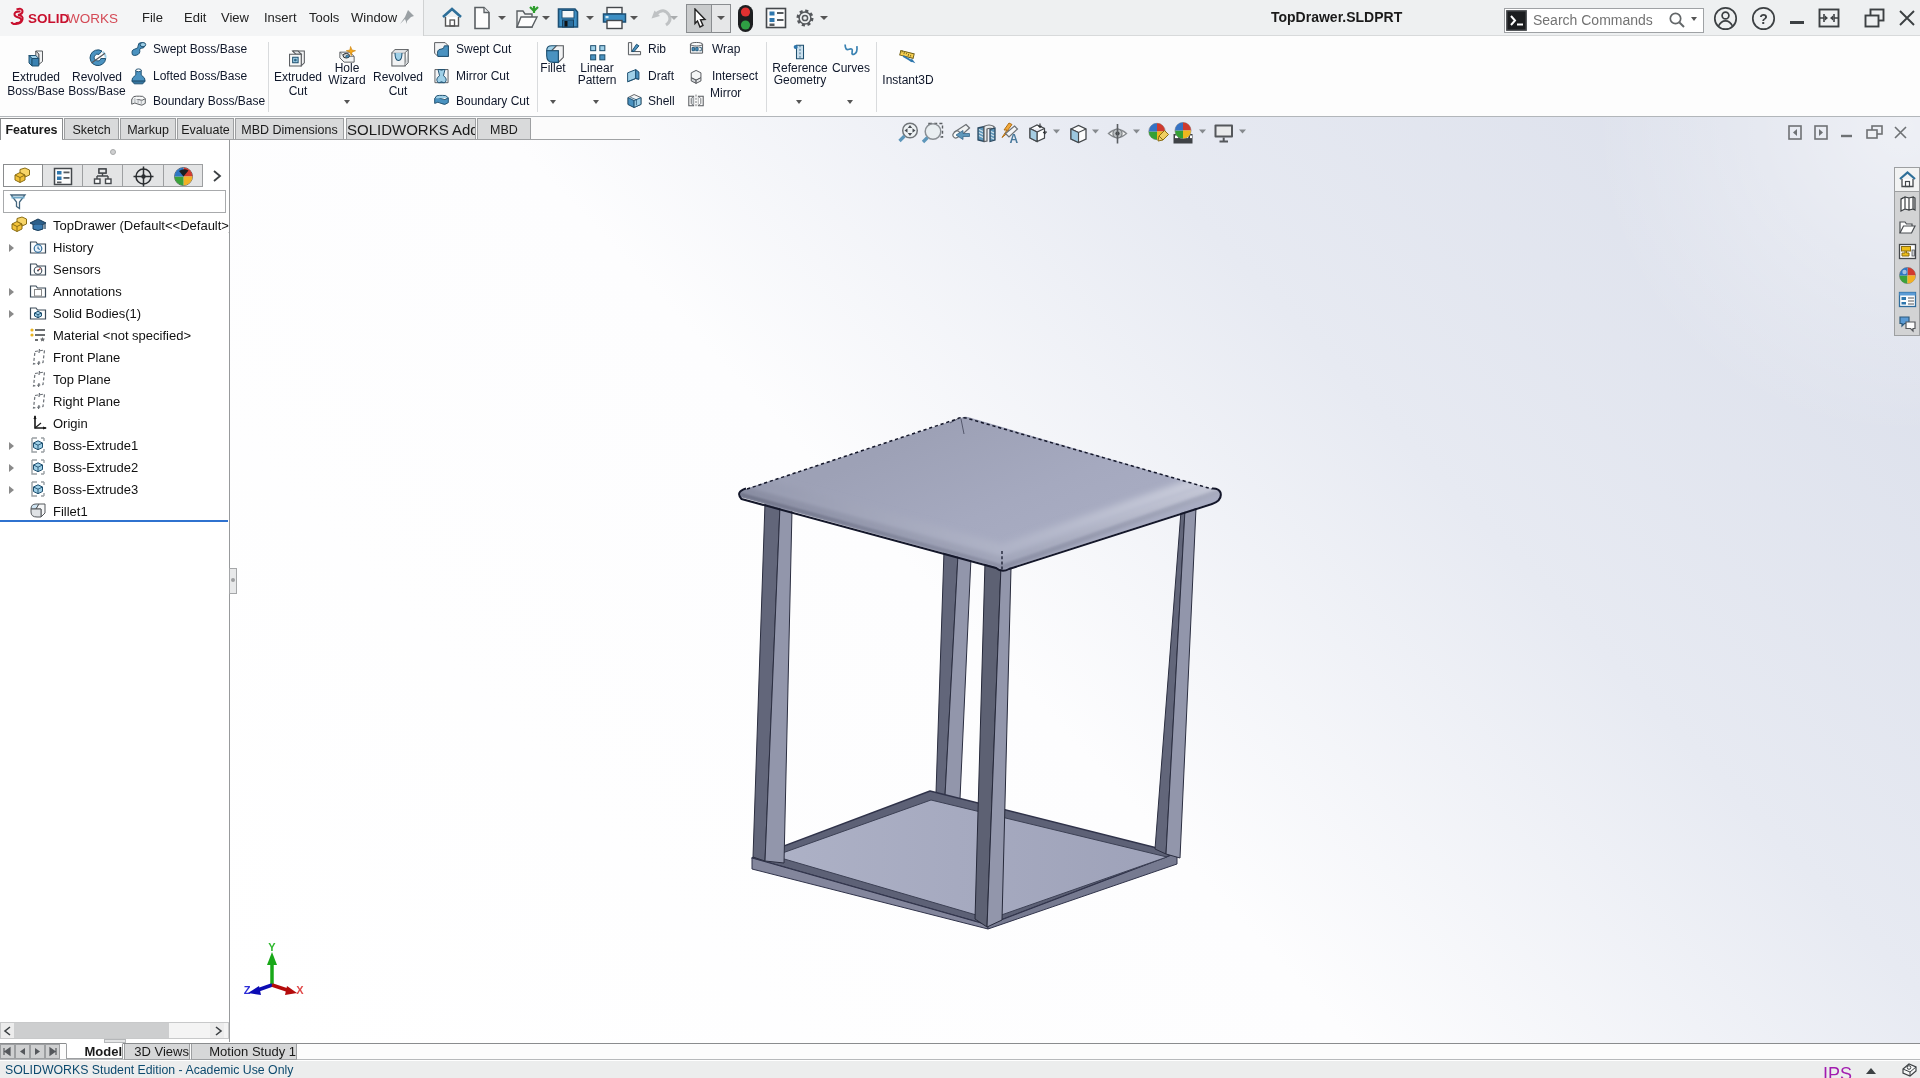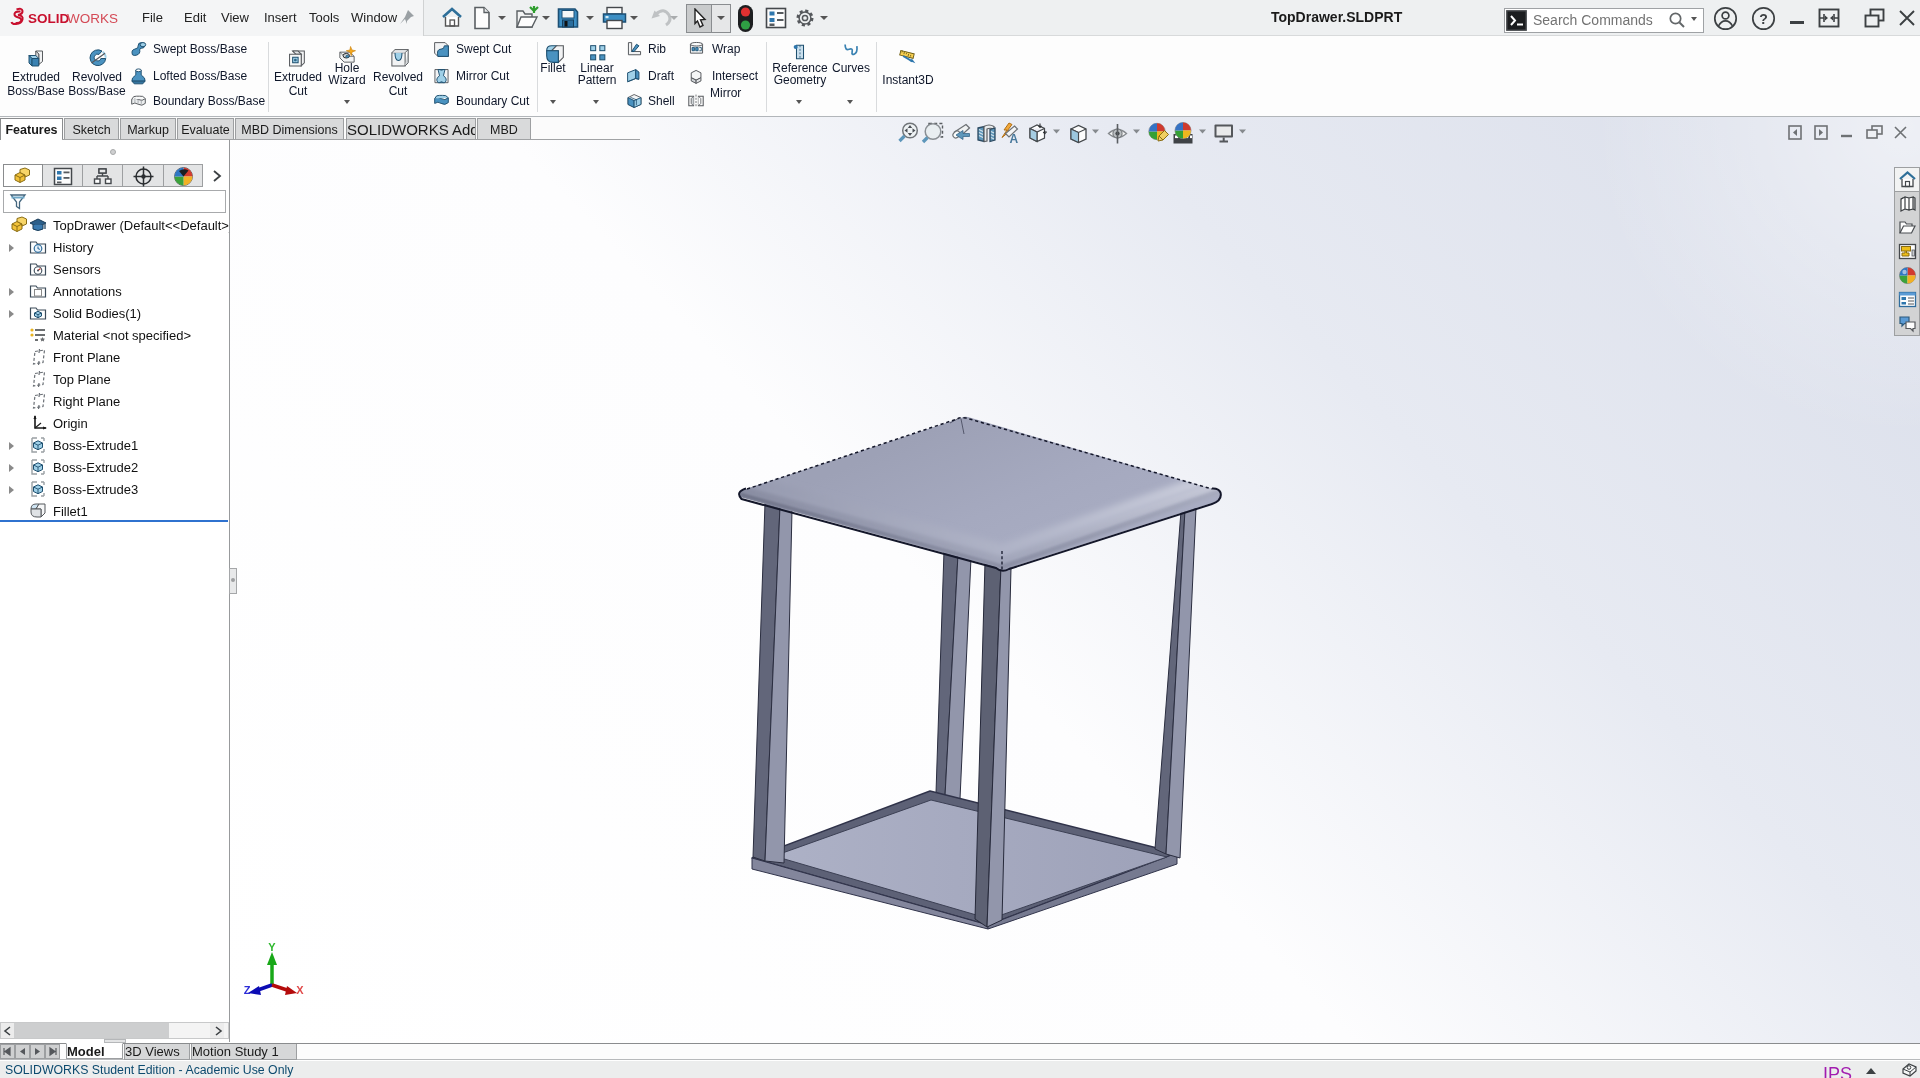--- a/index.html
+++ b/index.html
@@ -9,21 +9,21 @@
 #ribbon{position:absolute;top:36px;left:0;width:1920px;height:81px;background:#fdfdfd;border-bottom:1px solid #b2b6ba}
 .rsep{position:absolute;top:42px;width:1px;height:70px;background:#d9dbdd}
 .rlab{position:absolute;font-size:12px;color:#0f172a;text-align:center;white-space:nowrap;transform:translateX(-50%)}
 .caret{position:absolute;width:0;height:0;border-left:4px solid transparent;border-right:4px solid transparent;border-top:4px solid #555}
 .caret2{position:absolute;width:0;height:0;border-left:3.5px solid transparent;border-right:3.5px solid transparent;border-top:4px solid #555}
 #tabstrip{position:absolute;top:117px;left:0;width:640px;height:23px;background:#fbfbfb}
 .tab{position:absolute;top:118px;height:22px;background:#d9dadb;border:1px solid #9d9fa1;border-bottom:none;font-size:12.5px;color:#1a1a1a;text-align:center;line-height:22px;white-space:nowrap;overflow:hidden}
 #viewport{position:absolute;top:117px;left:230px;width:1690px;height:926px;background:radial-gradient(circle 430px at 99% 1%, rgba(255,255,255,0.5), rgba(255,255,255,0) 72%), linear-gradient(47deg, #ffffff 0%, #fdfdfe 44%, #e7eaf2 68%, #dde1ec 92%)}
 #leftpanel{position:absolute;top:140px;left:0;width:230px;height:902px;background:#fff;border-right:1px solid #989a9c}
 #doctabs{position:absolute;top:1043px;left:0;width:1920px;height:17px;background:#fcfcfc;border-top:1px solid #8a8c8e;border-bottom:1px solid #b7b9bb}
-.dtab{position:absolute;height:16px;background:#d6d7d8;border:1px solid #9d9fa1;border-top:none;font-size:13px;color:#1a1a1a;text-align:left;line-height:16px}
+.dtab{position:absolute;height:16px;background:#d6d7d8;border:1px solid #9d9fa1;border-top:none;font-size:13px;color:#1a1a1a;text-align:right;line-height:16px}
 #statusbar{position:absolute;top:1061px;left:0;width:1920px;height:17px;background:#eceded}
 .tree{position:absolute;font-size:13px;color:#111;white-space:nowrap}
 .ticon{position:absolute;width:18px;height:18px}
 .texp{position:absolute;width:0;height:0;border-top:4px solid transparent;border-bottom:4px solid transparent;border-left:5px solid #8a8a8a}
 </style></head><body>
 <div id="titlebar"></div>
 <div id="menus">
 <svg class="abs" style="left:8px;top:6px" width="110" height="24" viewBox="0 0 110 24">
 <g fill="none" stroke="#c8102e" stroke-width="2">
         <path d="M8.5 3.5 Q14 1.5 14.5 5 Q14.8 8 10 9 Q15.5 9.5 14.5 13.5 Q13.5 17.5 8 18 Q4 18.3 3.5 16"></path>

